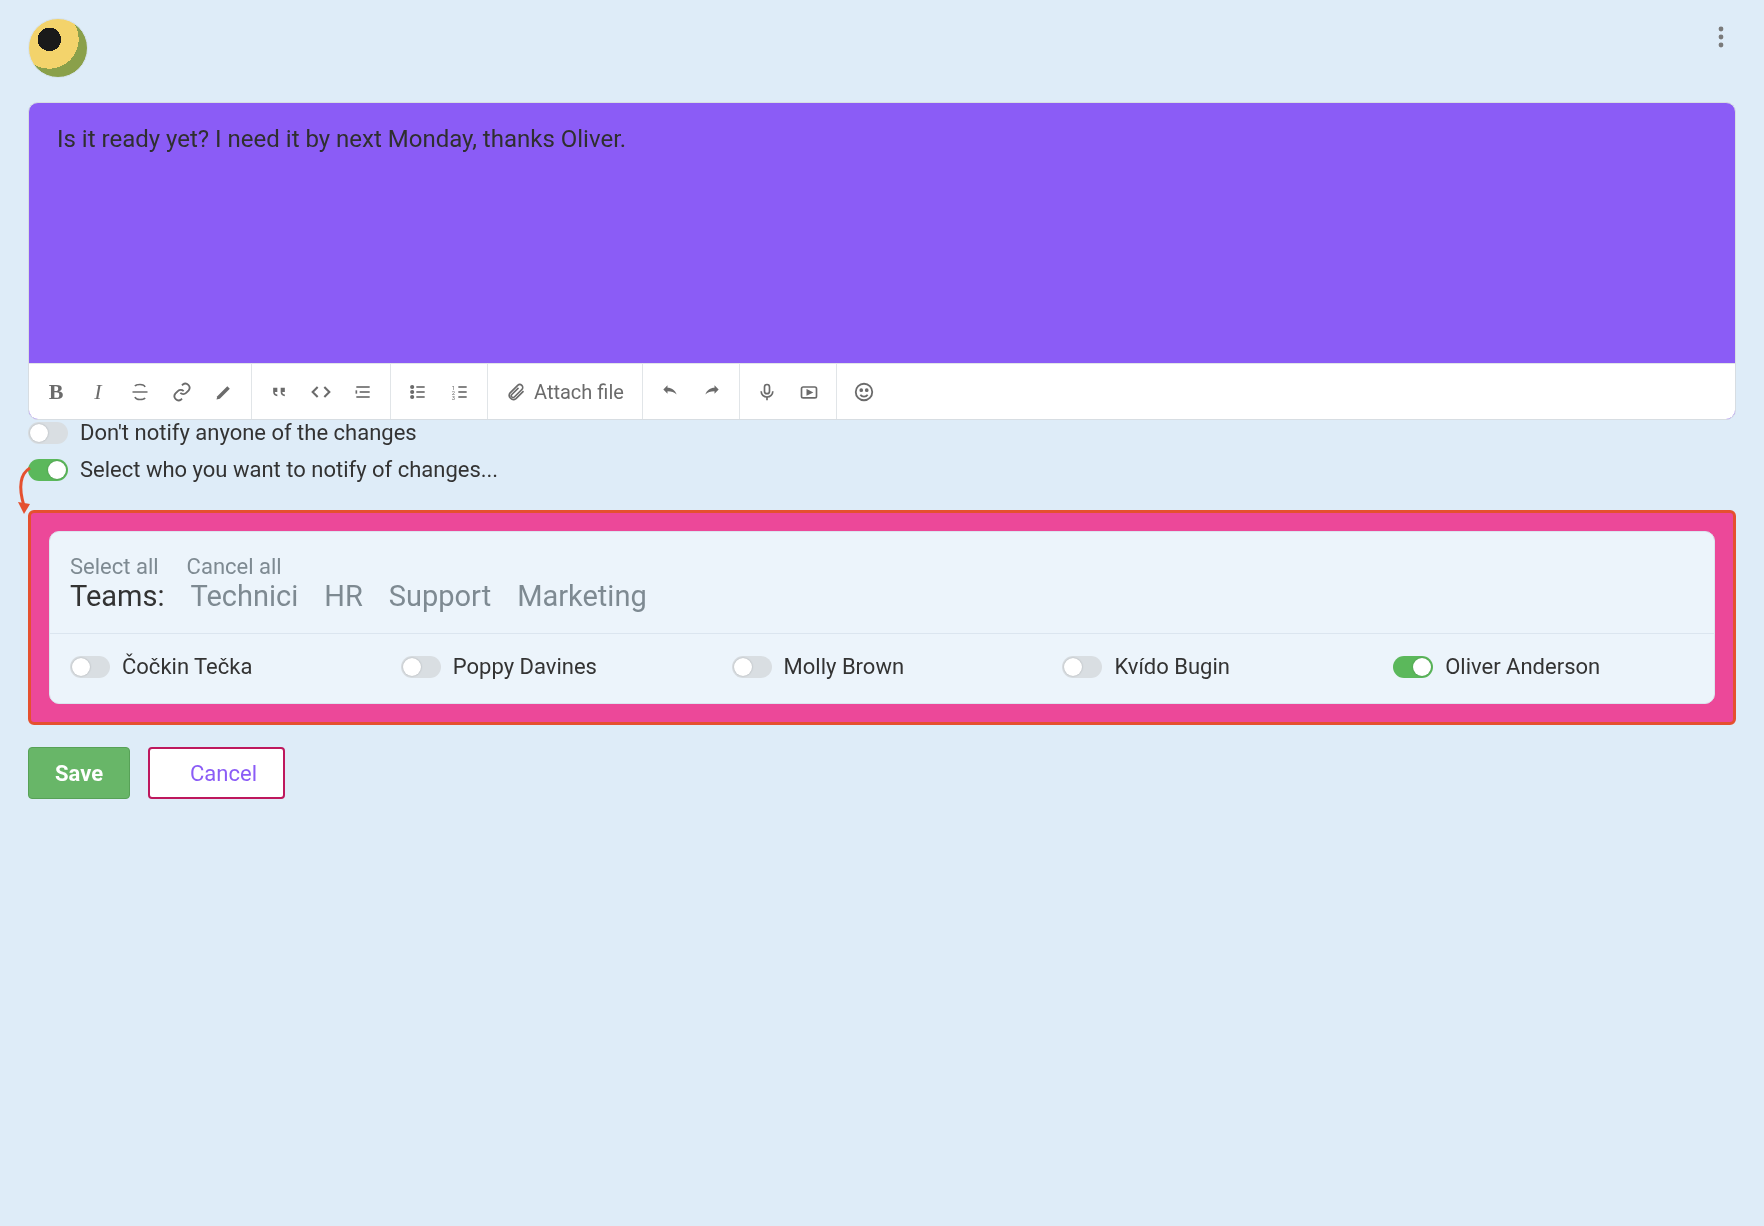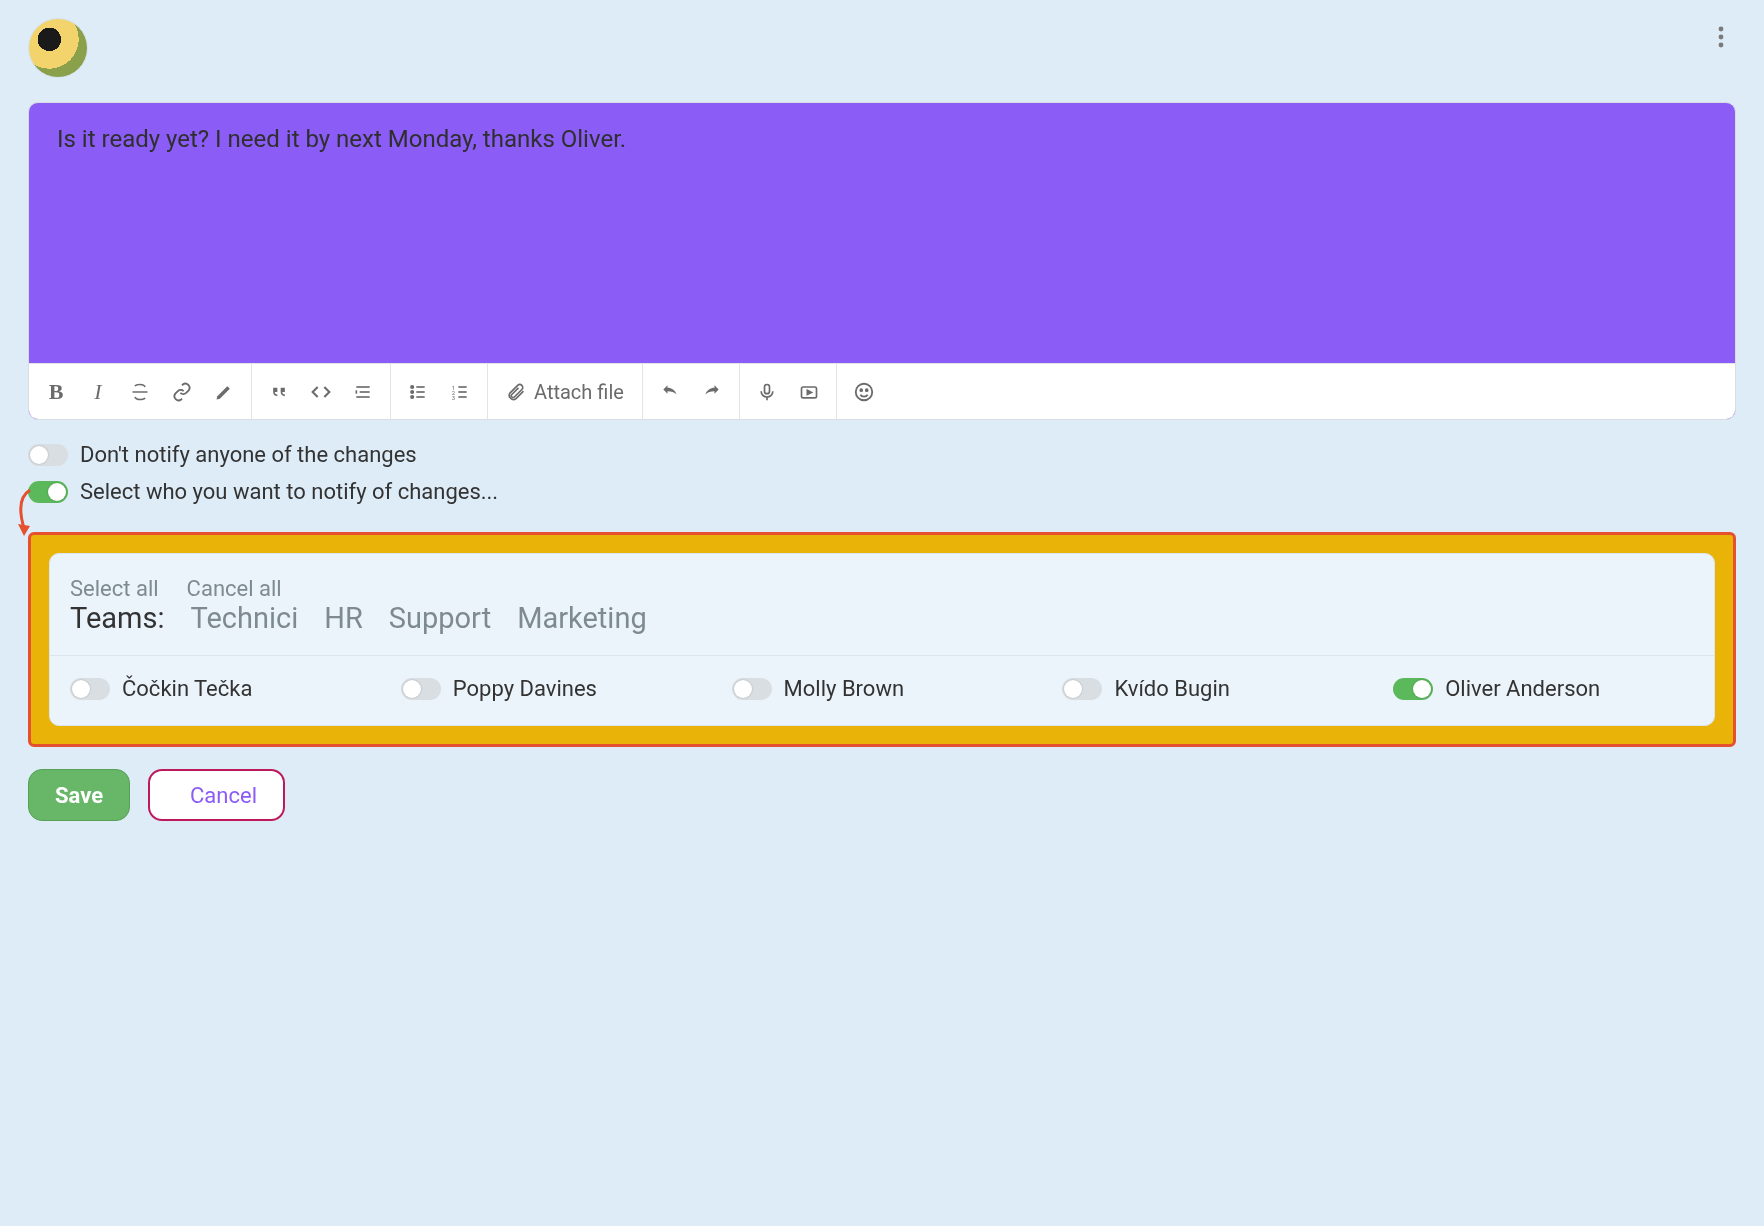--- a/index.html
+++ b/index.html
@@ -65,21 +65,20 @@
       padding: 0 12px;
       color: #6b6b6b;
       cursor: pointer;
       gap: 8px;
       font-size: 20px;
     }
 
     
     .toggle-row {
       display: flex; align-items: center;
-      margin-top: 22px;
       gap: 12px;
       color: #333;
       font-size: 22px;
     }
     .toggle-row + .toggle-row { margin-top: 12px; }
     .toggle {
       position: relative;
       width: 40px; height: 22px;
       border-radius: 12px;
       background: #d9dee2;
@@ -106,21 +105,21 @@
       left: -16px;
       top: -16px;
     }
 
     
     .notify-panel {
       margin-top: 28px;
       border: 3px solid #e5502f;
       border-radius: 6px;
       padding: 18px;
-      background: #eab308;
+      background: #ec4899;
     }
     .panel-inner {
       background: #ecf4fb;
       border: 1px solid #dbe5ef;
       border-radius: 10px;
       padding: 22px 20px 24px 20px;
     }
     .panel-top {
       display: flex; align-items: center; flex-wrap: wrap;
       gap: 28px;
@@ -167,21 +166,21 @@
       display: flex; align-items: center; gap: 12px;
       font-size: 22px;
       color: #333;
     }
 
     
     .actions { display: flex; gap: 18px; margin-top: 22px; }
     .btn {
       height: 52px;
       padding: 0 26px;
-      border-radius: 14px;
+      border-radius: 4px;
       font-size: 22px;
       display: flex; align-items: center; justify-content: center;
       cursor: pointer;
       border: 1px solid transparent;
     }
     .btn-primary {
       background: #68b668;
       color: #fff;
       font-weight: 700;
       border-color: #57a157;

